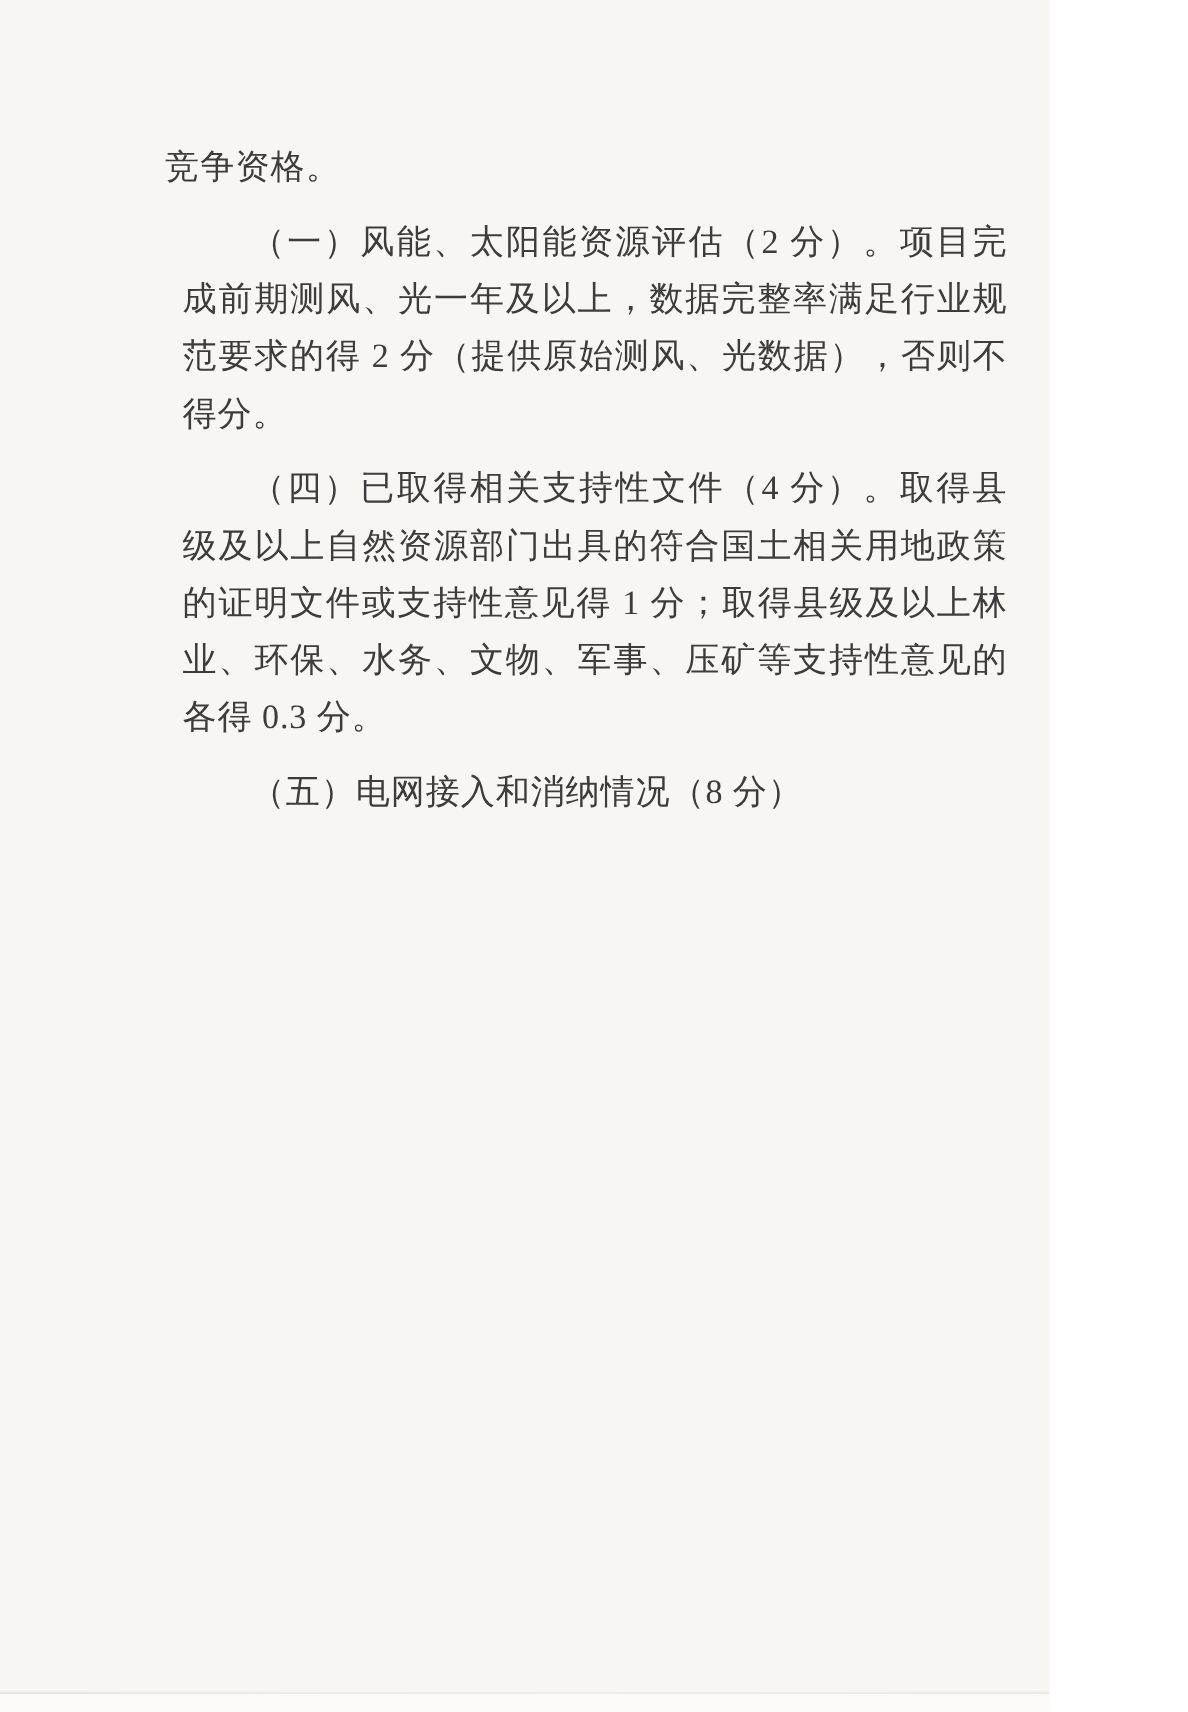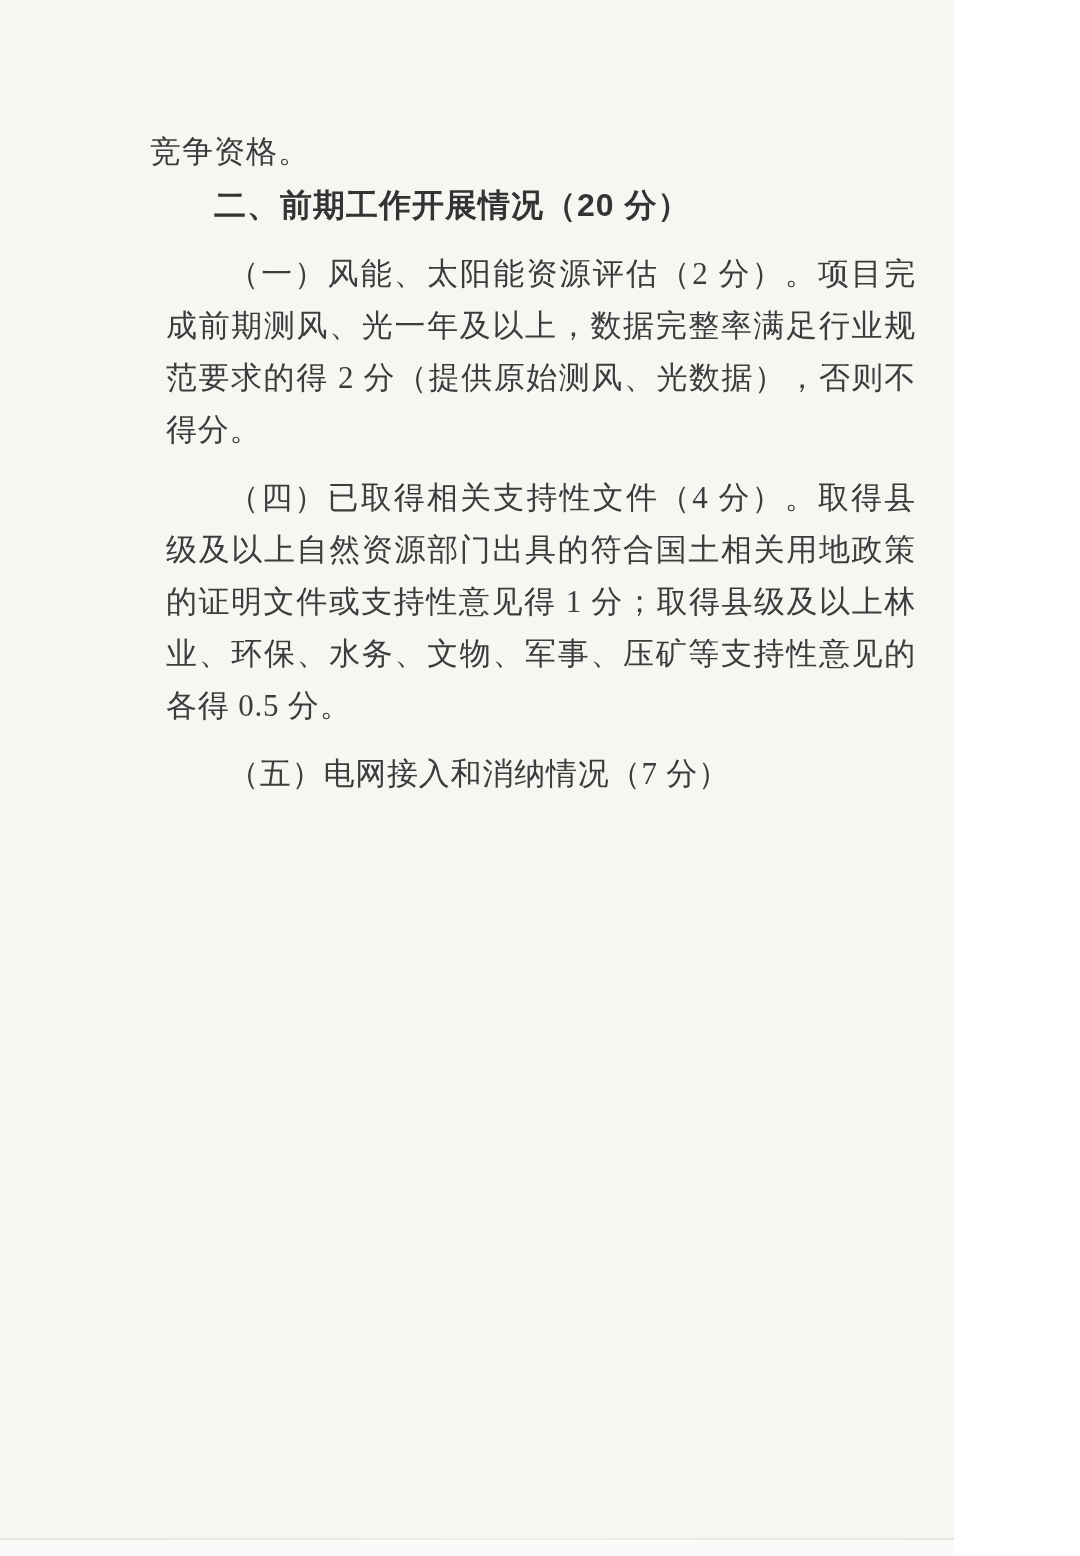--- a/index.html
+++ b/index.html
@@ -68,22 +68,21 @@
     height: 16px;
     background: #fbfaf8;
   }
 </style>
 </head>
 <body>
 
 <div class="page" style="background: rgb(248, 246, 242);">
   <div class="content" style="color: rgb(60, 60, 60);">
     <p class="carryover">竞争资格。</p>
-    <h2 class="heading" style="color: rgb(51, 51, 51);">二、前期工作开展情况（20 分）</h2>
     <div>
         <p class="para">（一）风能、太阳能资源评估（2 分）。项目完成前期测风、光一年及以上，数据完整率满足行业规范要求的得 2 分（提供原始测风、光数据），否则不得分。</p>
-        <p class="para">（四）已取得相关支持性文件（4 分）。取得县级及以上自然资源部门出具的符合国土相关用地政策的证明文件或支持性意见得 1 分；取得县级及以上林业、环保、水务、文物、军事、压矿等支持性意见的各得 0.5 分。</p>
-        <p class="para">（五）电网接入和消纳情况（7 分）</p>
+        <p class="para">（四）已取得相关支持性文件（4 分）。取得县级及以上自然资源部门出具的符合国土相关用地政策的证明文件或支持性意见得 1 分；取得县级及以上林业、环保、水务、文物、军事、压矿等支持性意见的各得 0.3 分。</p>
+        <p class="para">（五）电网接入和消纳情况（8 分）</p>
       </div>
   </div>
   <div class="page-edge"></div>
   <div class="bottom-shade"></div>
 </div>
 
 </body></html>

